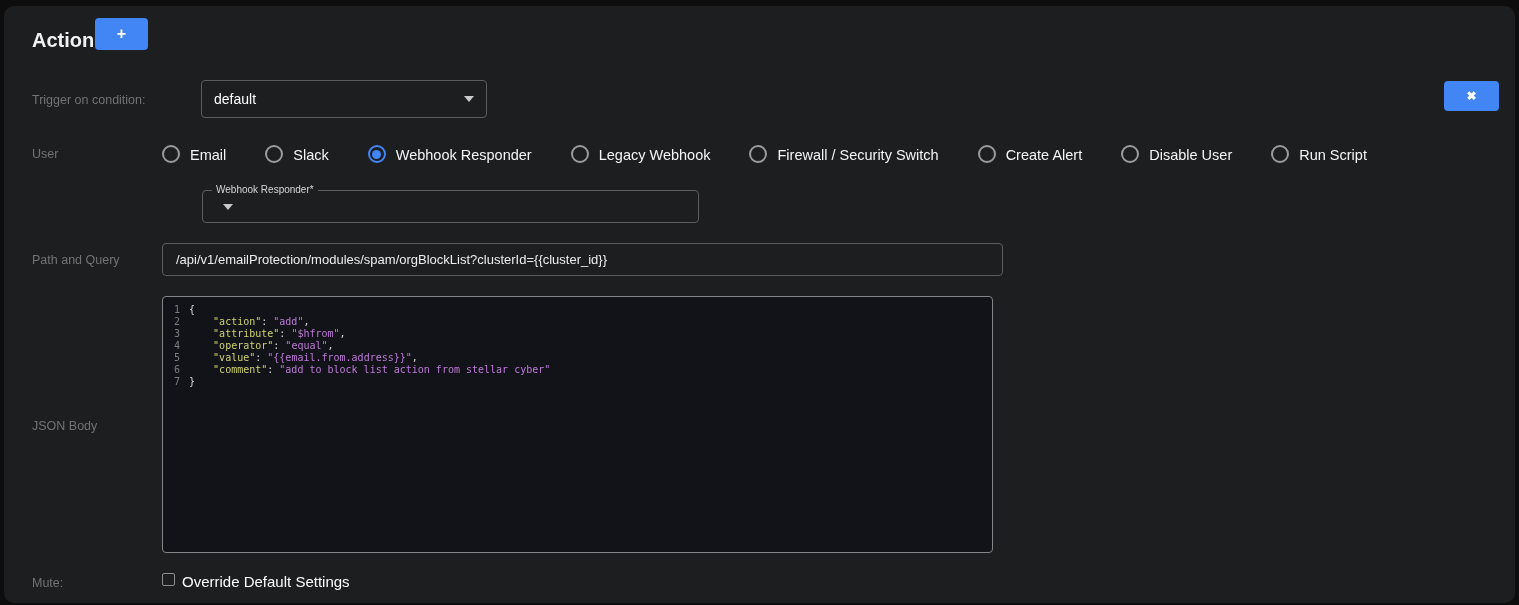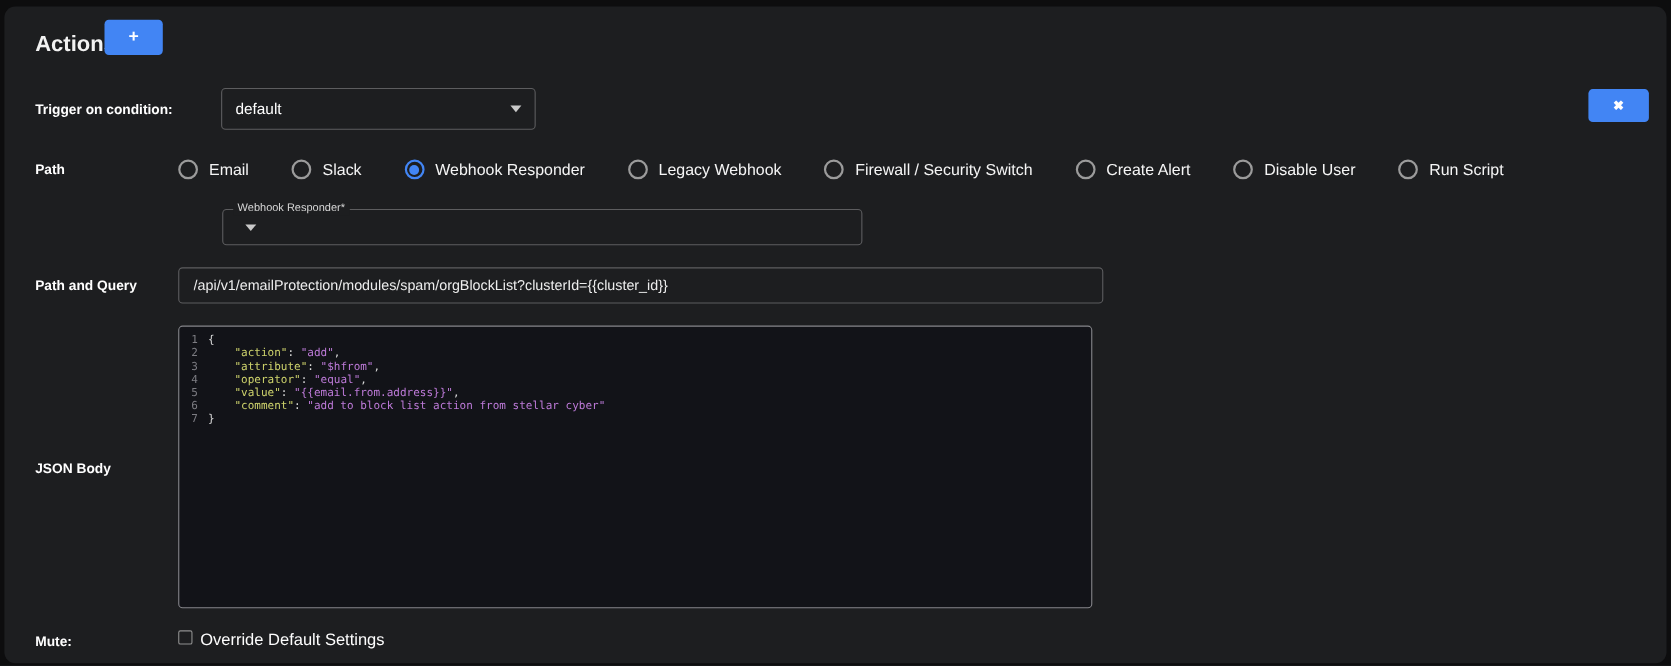--- a/index.html
+++ b/index.html
@@ -18,38 +18,38 @@
   .abs{position:absolute}
 
   .actions-label{left:28px;top:23px;font-size:20px;font-weight:bold}
   .btn-blue{
     background:var(--accent);border:none;border-radius:4px;color:#fff;
     display:flex;align-items:center;justify-content:center;cursor:pointer;
   }
   .btn-add{left:91px;top:12px;width:53px;height:32px;font-size:16px;font-weight:bold}
   .btn-remove{left:1440px;top:75px;width:55px;height:30px;font-size:12px;font-weight:bold}
 
-  .field-label{font-size:12.5px;font-weight:bold;color:#ffffff}
+  .field-label{font-size:12.5px;font-weight:normal;color:#737373}
   .lbl-trigger{left:28px;top:87px}
   .lbl-type{left:28px;top:141px}
   .lbl-path{left:28px;top:247px}
   .lbl-json{left:28px;top:413px}
   .lbl-mute{left:28px;top:570px}
 
   .select{
     border:1px solid var(--border);border-radius:4px;background:transparent;
     display:flex;align-items:center;padding:0 12px;cursor:pointer;margin-left:40px;
   }
   .select-value{font-size:14px;color:#fff;flex:1;white-space:nowrap;overflow:hidden}
   .caret{
     width:0;height:0;border-left:5px solid transparent;border-right:5px solid transparent;
     border-top:6px solid #c9c9c9;margin-left:8px;flex:none;
   }
   .trigger-select{left:157px;top:74px;width:286px;height:38px}
-  .webhook-select{left:158px;top:184px;width:582px;height:33px}
+  .webhook-select{left:158px;top:184px;width:497px;height:33px}
   .floating-label{
     position:absolute;top:-7px;left:9px;font-size:10px;color:#d6d6d6;
     background:var(--page-bg);padding:0 4px;line-height:12px;white-space:nowrap;
   }
 
   .radio-row{left:158px;top:135px;display:flex;align-items:center;gap:39px;height:26px}
   .radio-item{display:flex;align-items:flex-end;gap:10px;cursor:pointer}
   .radio-circle{
     width:18px;height:18px;border-radius:50%;border:2px solid #9b9b9b;flex:none;
     display:flex;align-items:center;justify-content:center;background:transparent;
@@ -100,21 +100,21 @@
 
   <div class="abs select trigger-select">
     <span class="select-value">default</span>
     <span class="caret"></span>
   </div>
 
   <button class="abs btn-blue btn-remove">
     <span>✖</span>
   </button>
 
-  <div class="abs field-label lbl-type">Path</div>
+  <div class="abs field-label lbl-type">User</div>
 
   <div class="abs radio-row">
       <label class="radio-item">
         <span class="radio-circle"></span>
         <span class="radio-label">Email</span>
       </label>
       <label class="radio-item">
         <span class="radio-circle"></span>
         <span class="radio-label">Slack</span>
       </label>

